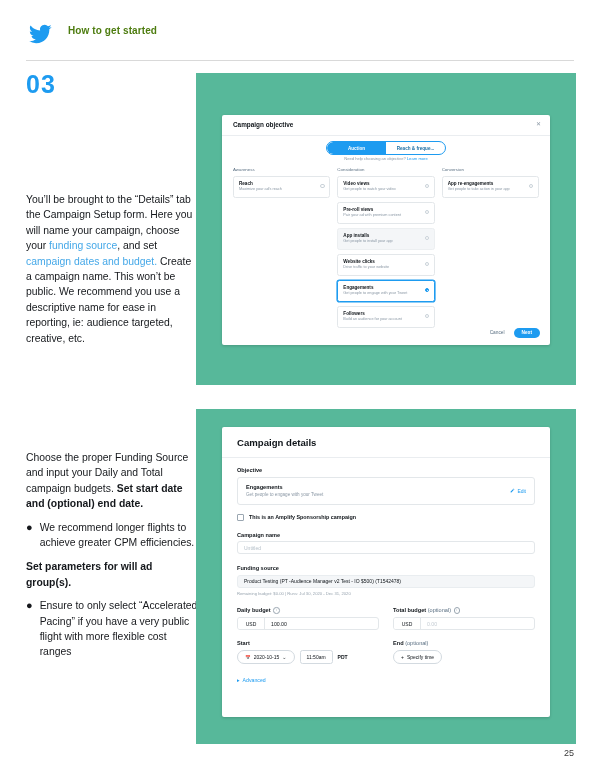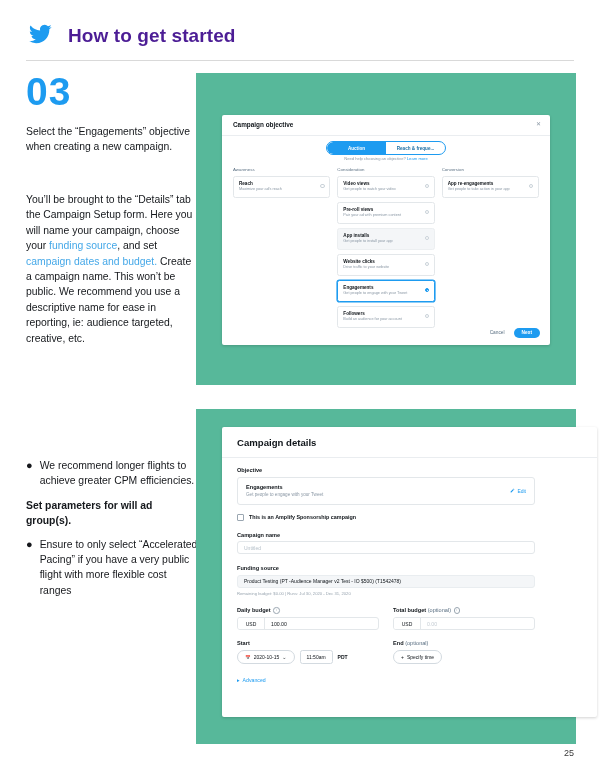--- a/index.html
+++ b/index.html
@@ -11,25 +11,25 @@
     position:relative;
     overflow:hidden;
   }
   .page{position:absolute;inset:0;}
 
   
   .hdr{position:absolute;left:0;top:0;width:600px;height:62px;}
   .tw-bird{position:absolute;left:26px;top:22px;width:28px;height:24px;}
   .hdr-title{
     position:absolute;left:68px;top:25px;
-    font-size:19px;font-weight:bold;letter-spacing:.1px;color:#4c1d95;
+    font-size:10px;font-weight:bold;letter-spacing:.1px;color:#4d7c0f;
   }
   .hdr-rule{position:absolute;left:26px;top:60px;width:548px;height:1px;background:#d9d9d9;}
   .step-num{
-    color:#1d9bf0;font-size:39px;font-weight:bold;letter-spacing:1px;
+    color:#1d9bf0;font-size:25px;font-weight:bold;letter-spacing:1px;
     line-height:1;margin:0 0 13px 0;
   }
   .ptxt{font-size:10.4px;line-height:15.4px;color:#15181c;margin:0;}
   .ptxt .lk{color:#45a8e8;}
   .ptxt b{font-weight:bold;}
   .bul{
     display:flex;gap:7px;font-size:10.4px;line-height:15.4px;margin-top:8px;
   }
   .bul .dot{flex:0 0 auto;line-height:15.4px;font-size:11px;}
   .bul .btxt{flex:1 1 auto;}
@@ -80,21 +80,21 @@
   .radio.on{background:#1d9bf0;border-color:#1d9bf0;}
   .radio.on::after{content:"";position:absolute;left:1.3px;top:1.3px;width:1.4px;height:1.4px;border-radius:50%;background:#fff;}
   .s1-foot{position:absolute;right:10px;bottom:7px;display:flex;align-items:center;gap:9px;}
   .s1-cancel{font-size:4.8px;color:#5b7083;cursor:pointer;}
   .s1-next{
     background:#1d9bf0;color:#fff;font-size:4.8px;font-weight:bold;
     padding:2.6px 8px;border-radius:8px;cursor:pointer;
   }
 
   
-  .s2{left:222px;top:427px;width:328px;height:290px;box-shadow:0 1px 3px rgba(0,0,0,.18);padding-left:47px;}
+  .s2{left:222px;top:427px;width:328px;height:290px;box-shadow:0 1px 3px rgba(0,0,0,.18);}
   .s2-bar{position:absolute;left:0;top:0;width:100%;height:30px;border-bottom:1px solid #eaedf0;}
   .s2-title{position:absolute;left:15px;top:10px;font-size:9.6px;font-weight:bold;color:#0f1419;}
   .s2-body{position:absolute;left:15px;top:40px;width:298px;}
   .lbl{font-size:5.6px;font-weight:bold;color:#0f1419;margin-bottom:3.5px;}
   .lbl .opt-note{font-weight:normal;color:#5b7083;}
   .obj-box{
     position:relative;border:1px solid #e3e7ea;border-radius:3px;
     padding:6px 8px 7px 8px;margin-bottom:9px;
   }
   .obj-t{font-size:5.6px;font-weight:bold;color:#0f1419;}
@@ -148,28 +148,28 @@
   <div class="hdr">
     <svg class="tw-bird" viewBox="0 0 24 24">
       <path fill="#1d9bf0" d="M23.643 4.937c-.835.37-1.732.62-2.675.733a4.67 4.67 0 0 0 2.048-2.578 9.3 9.3 0 0 1-2.958 1.13 4.66 4.66 0 0 0-7.938 4.25 13.229 13.229 0 0 1-9.602-4.868c-.4.69-.63 1.49-.63 2.342A4.66 4.66 0 0 0 3.96 9.824a4.647 4.647 0 0 1-2.11-.583v.06a4.66 4.66 0 0 0 3.737 4.568 4.692 4.692 0 0 1-2.104.08 4.661 4.661 0 0 0 4.352 3.234 9.348 9.348 0 0 1-5.786 1.995 9.5 9.5 0 0 1-1.112-.065 13.175 13.175 0 0 0 7.14 2.093c8.57 0 13.255-7.098 13.255-13.254 0-.2-.005-.402-.014-.602a9.47 9.47 0 0 0 2.325-2.413z"></path>
     </svg>
     <div class="hdr-title">How to get started</div>
     <div class="hdr-rule"></div>
   </div>
 
   <div class="s03">
     <div class="step-num">03</div>
-    <p class="ptxt">Select the “Engagements” objective when creating a new campaign.</p>
   </div>
 
   <div class="s04">
     <p class="ptxt"><span>You’ll be brought to the “Details” tab the Campaign Setup form. Here you will name your campaign, choose your </span><span class="lk">funding source</span><span>, and set </span><span class="lk">campaign dates and budget.</span><span> Create a campaign name. This won’t be public. We recommend  you use a descriptive name for ease in reporting, ie: audience targeted, creative, etc.</span></p>
   </div>
 
   <div class="s05">
+    <p class="ptxt"><span>Choose the proper Funding Source and input your Daily and Total campaign budgets. </span><b>Set start date and (optional) end date.</b></p>
     <div class="bul">
       <span class="dot">●</span>
       <span class="btxt">We recommend longer flights to achieve greater CPM efficiencies.</span>
     </div>
     <p class="ptxt" style="margin-top:9px;"><b>Set parameters for will ad group(s).</b></p>
     <div class="bul">
       <span class="dot">●</span>
       <span class="btxt">Ensure to only select “Accelerated Pacing” if you have a very public flight with more flexible cost ranges</span>
     </div>
   </div>

